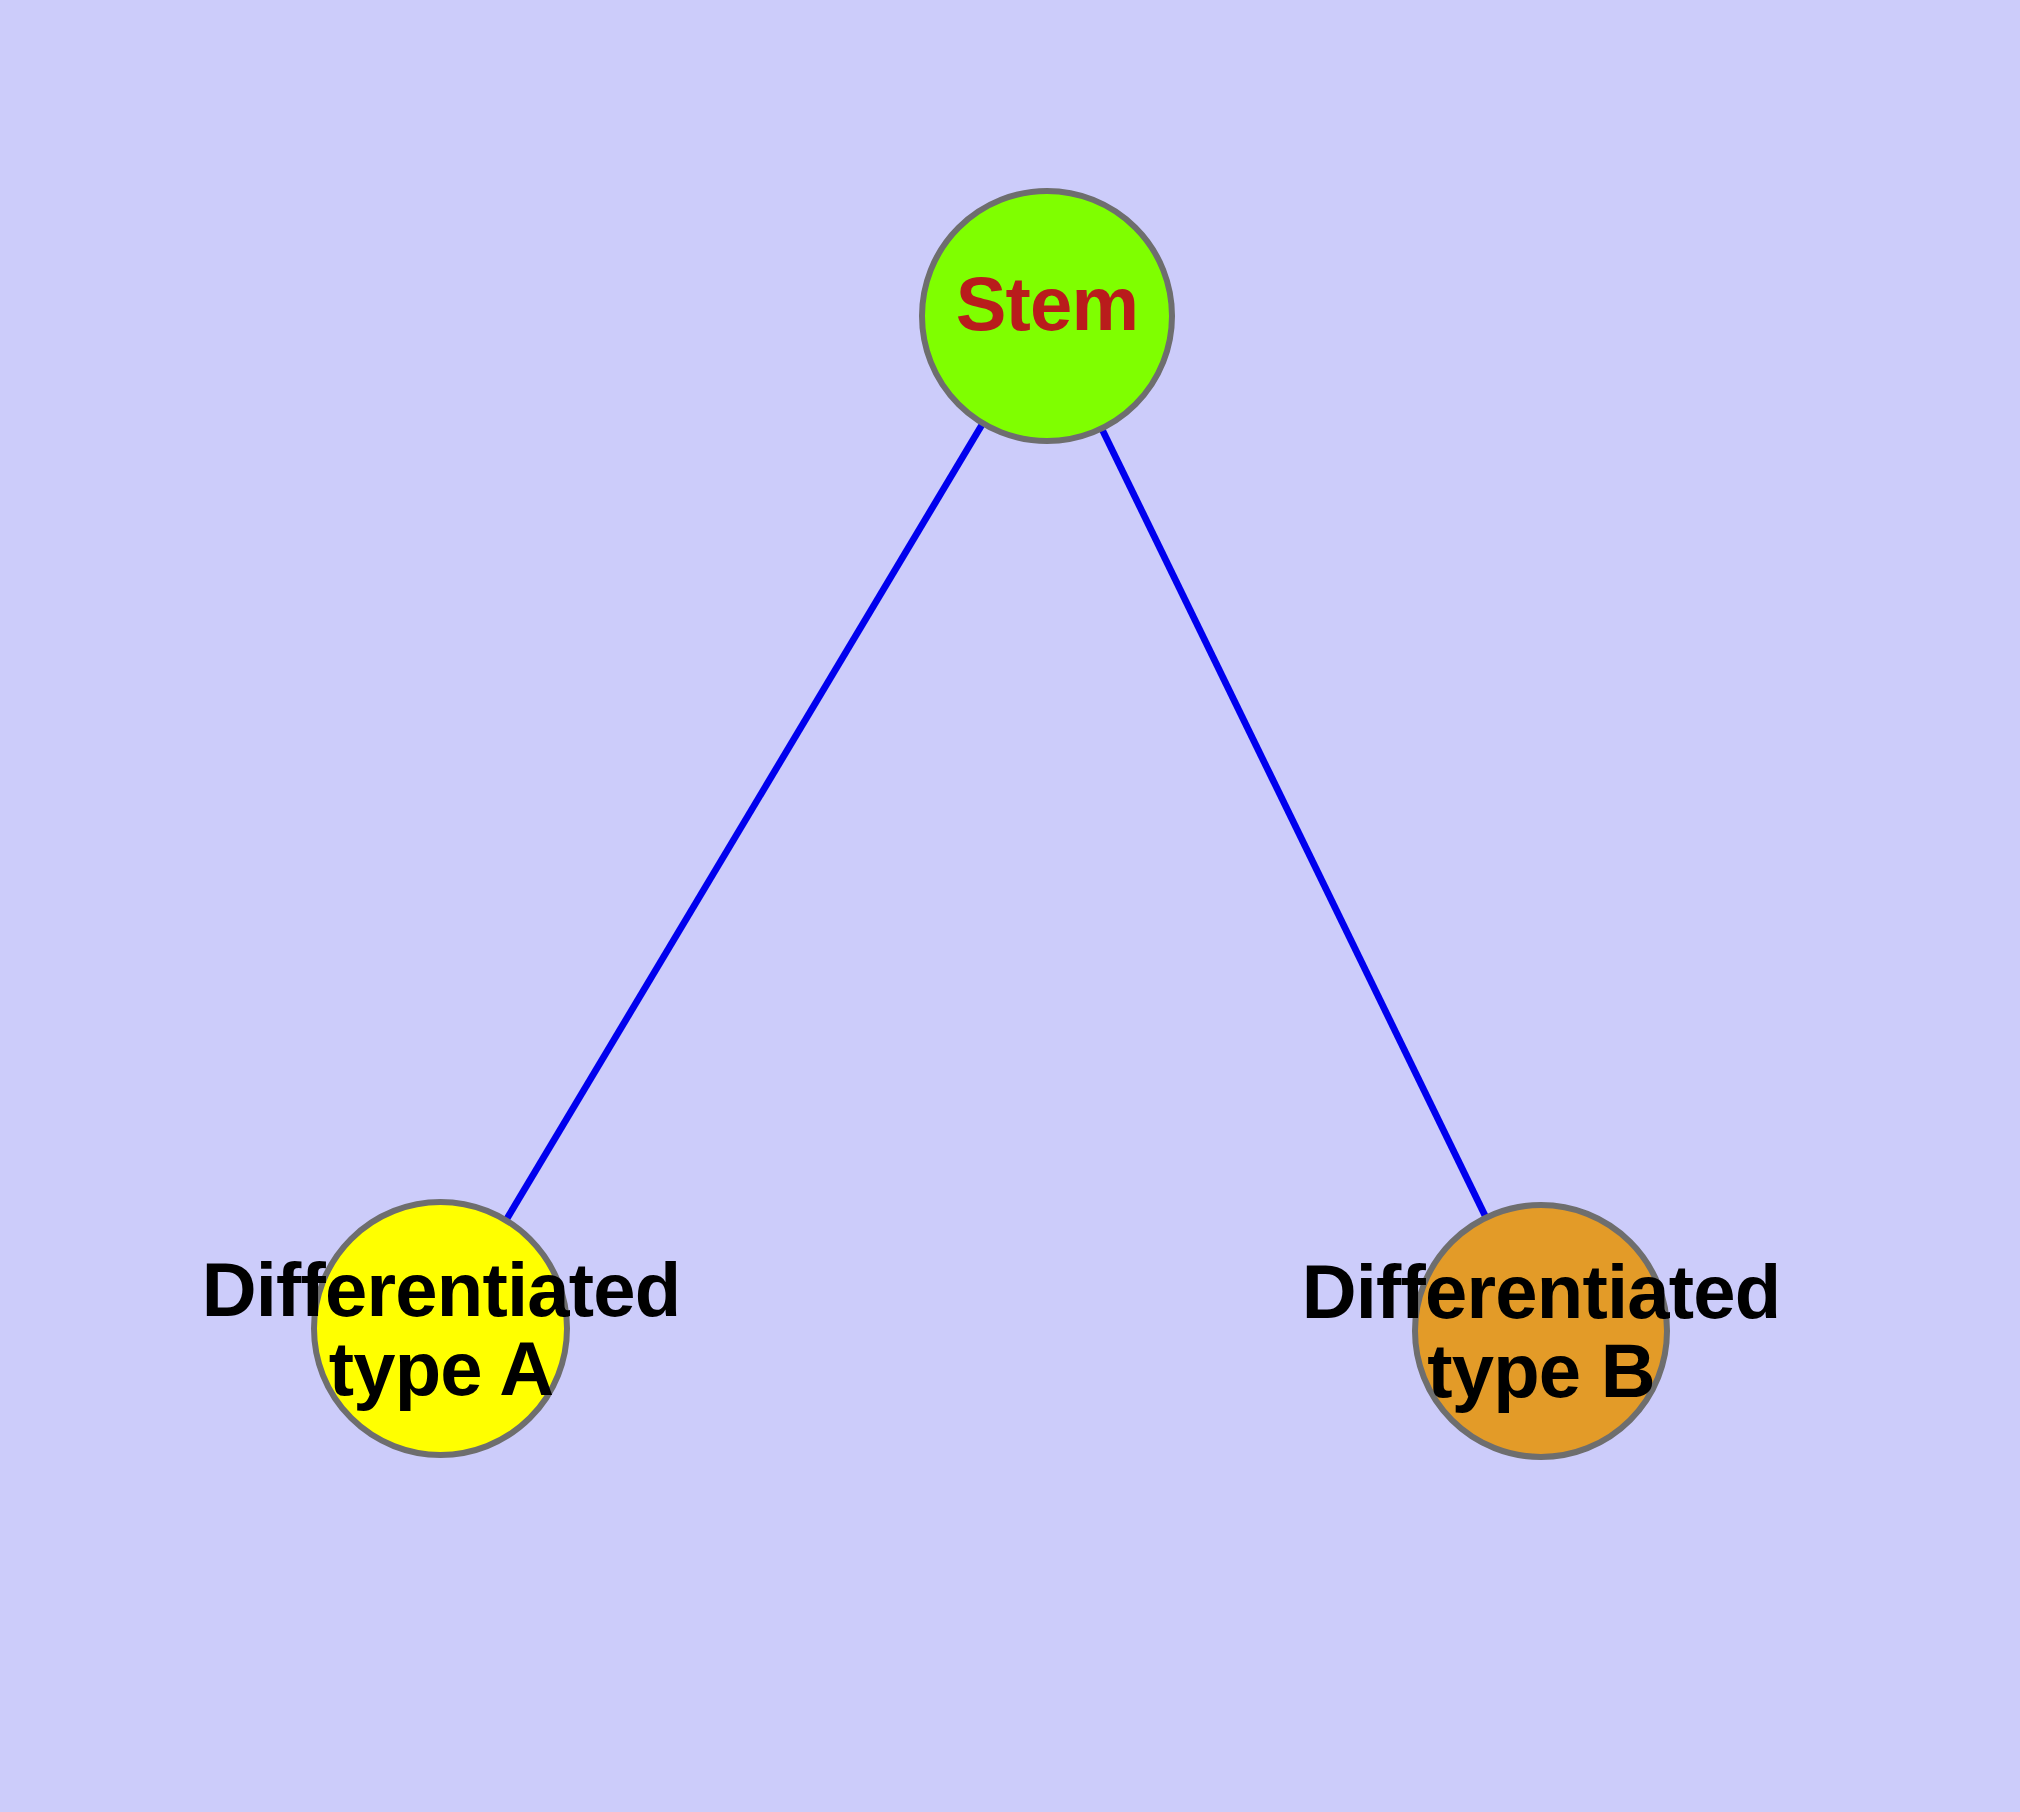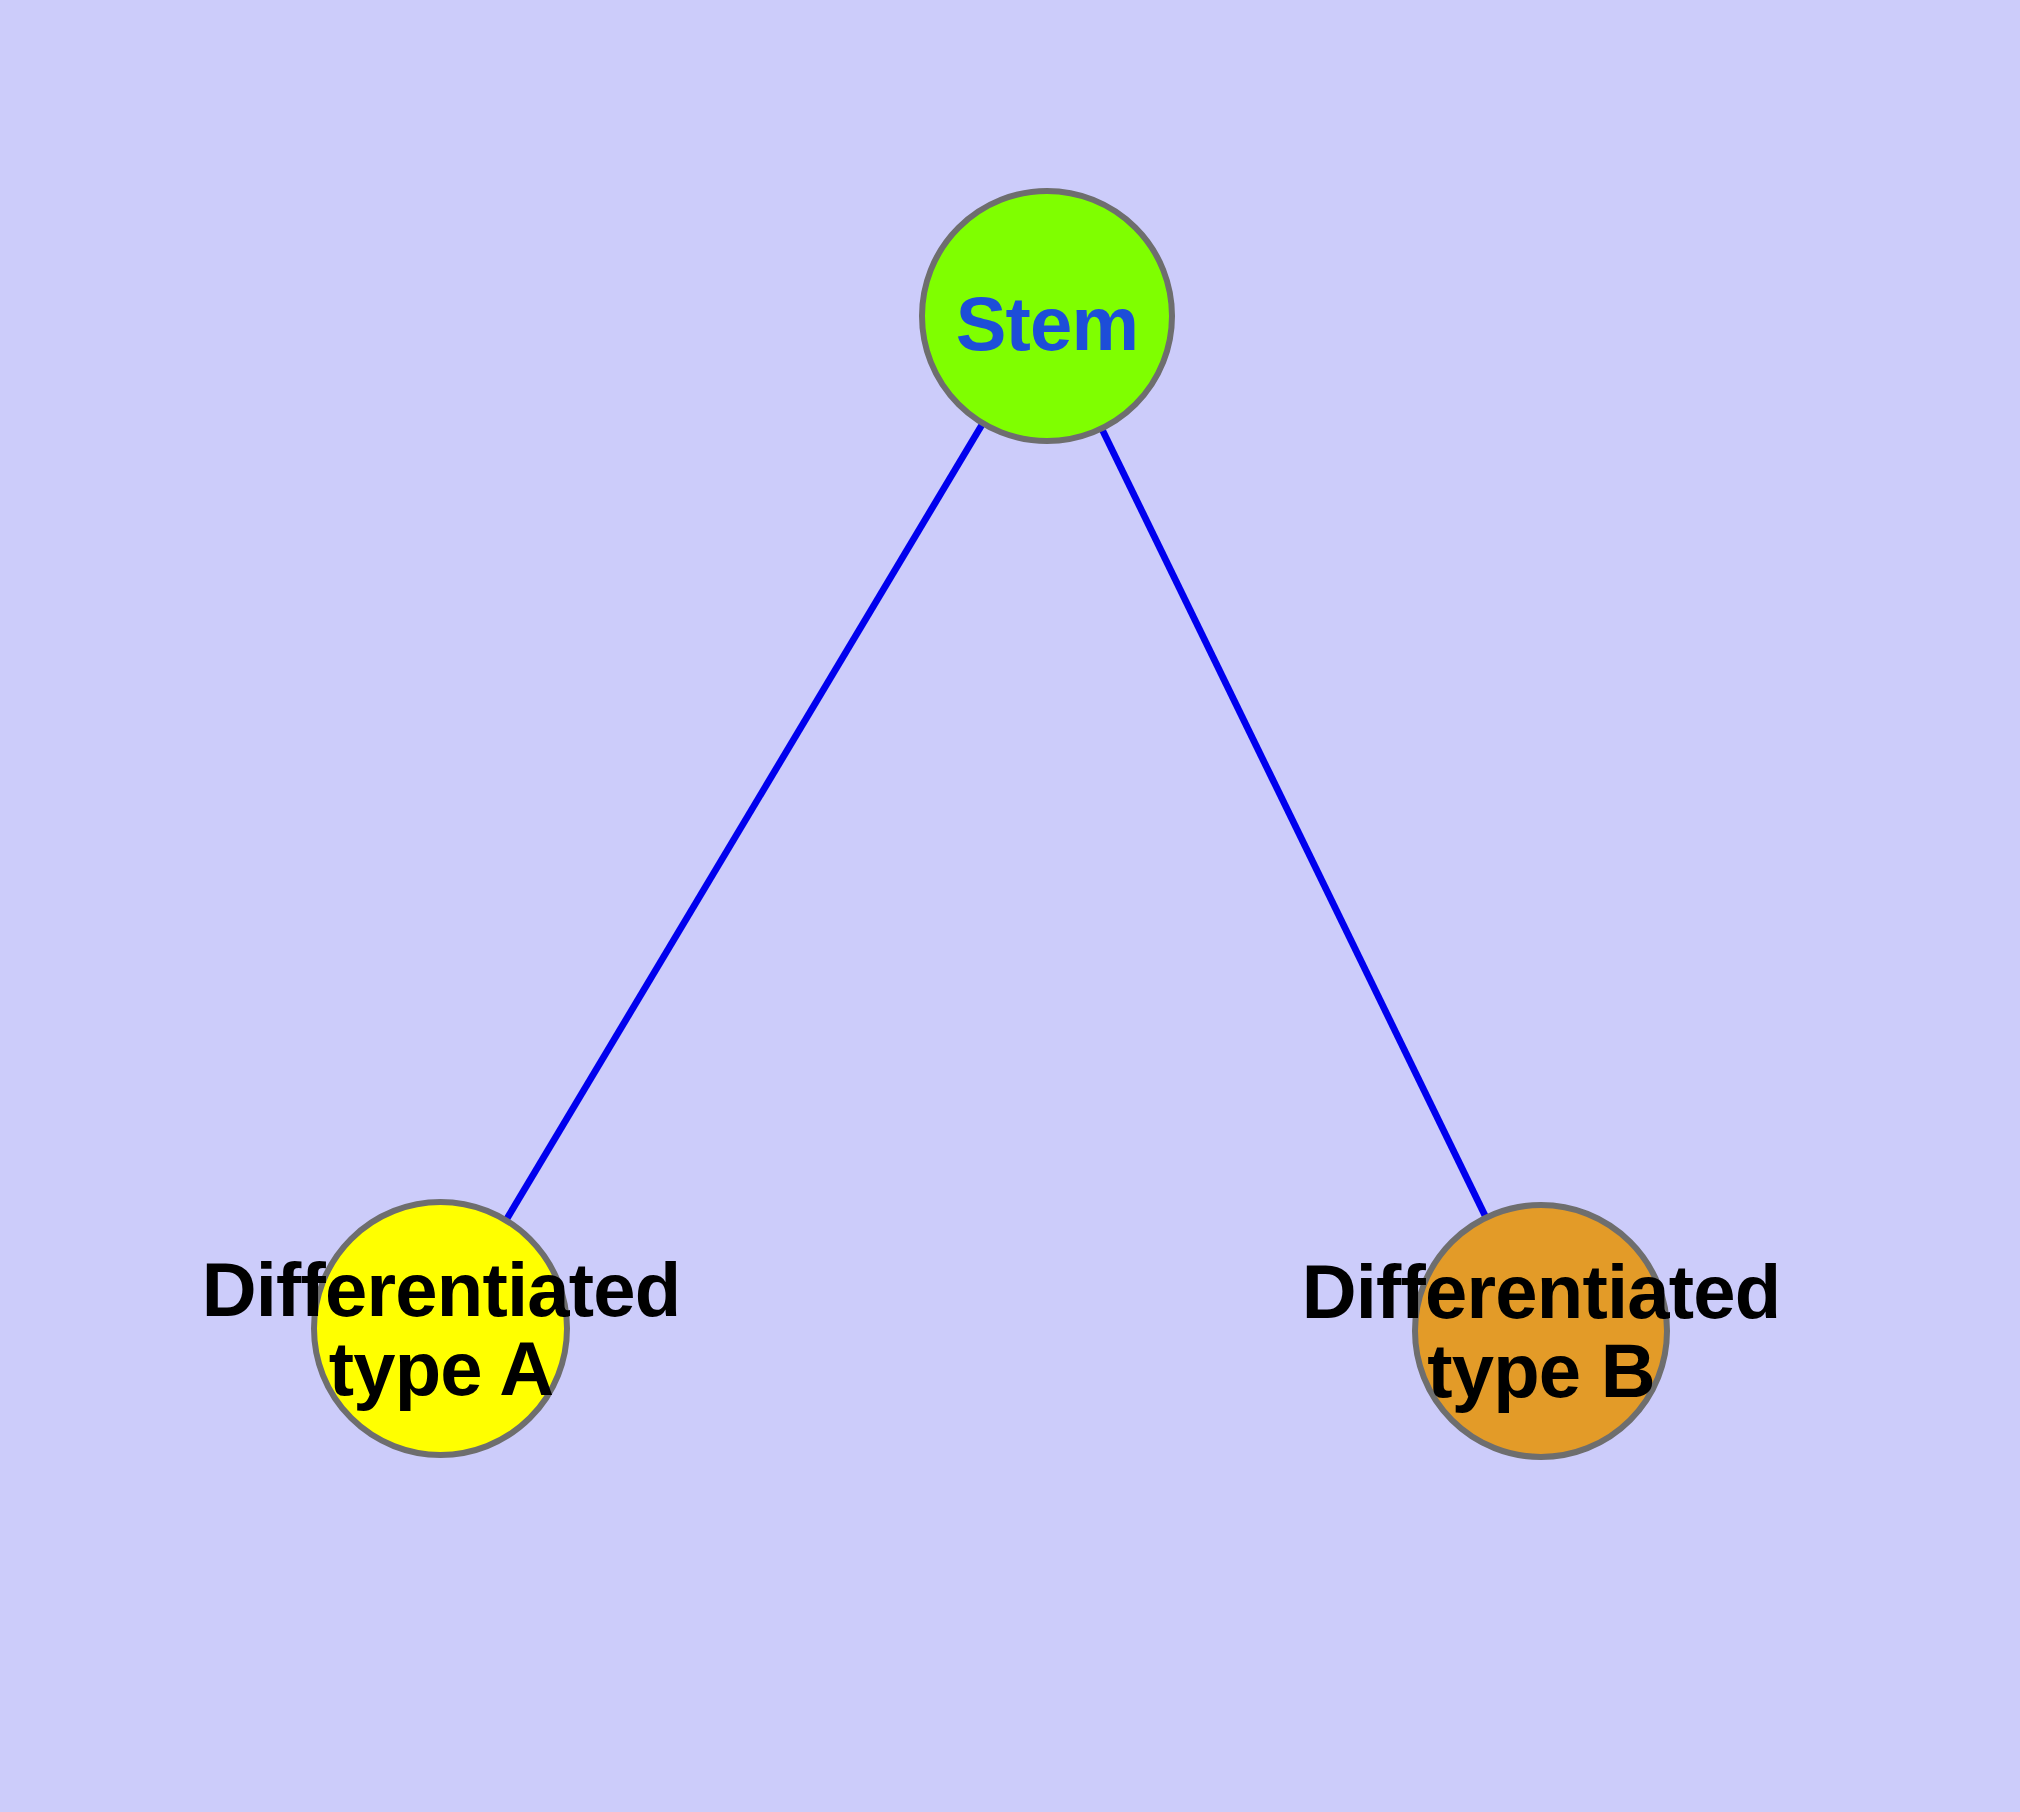--- a/index.html
+++ b/index.html
@@ -61,20 +61,20 @@
 
   <svg id="edge-layer" viewBox="0 0 2384 2138" xmlns="http://www.w3.org/2000/svg">
     <line stroke-linecap="butt" x1="1235" y1="373" x2="520" y2="1568" stroke="#0000ee" stroke-width="8"></line>
     <line stroke-linecap="butt" x1="1235" y1="373" x2="1818" y2="1570" stroke="#0000ee" stroke-width="8"></line>
   </svg>
 
   <div class="node" style="left: 919px; top: 188px; width: 256px; height: 256px; background: rgb(127, 255, 0); border: 6px solid rgb(110, 110, 110);"></div>
   <div class="node" style="left: 311px; top: 1199px; width: 259px; height: 259px; background: rgb(255, 255, 0); border: 6px solid rgb(110, 110, 110);"></div>
   <div class="node" style="left: 1412px; top: 1202px; width: 258px; height: 258px; background: rgb(227, 155, 40); border: 6px solid rgb(110, 110, 110);"></div>
 
-  <div class="node-label" style="left: 1047px; top: 324px; color: #1d4ed8; font-size: 76px;">Stem</div>
+  <div class="node-label" style="left: 1047px; top: 304px; color: #b91c1c; font-size: 76px;">Stem</div>
   <div class="node-label" style="left: 441px; top: 1329px; color: rgb(0, 0, 0); font-size: 76px;">Differentiated
 type A</div>
   <div class="node-label" style="left: 1541px; top: 1331px; color: rgb(0, 0, 0); font-size: 76px;">Differentiated
 type B</div>
 
 </div>
 
 
 </body></html>

